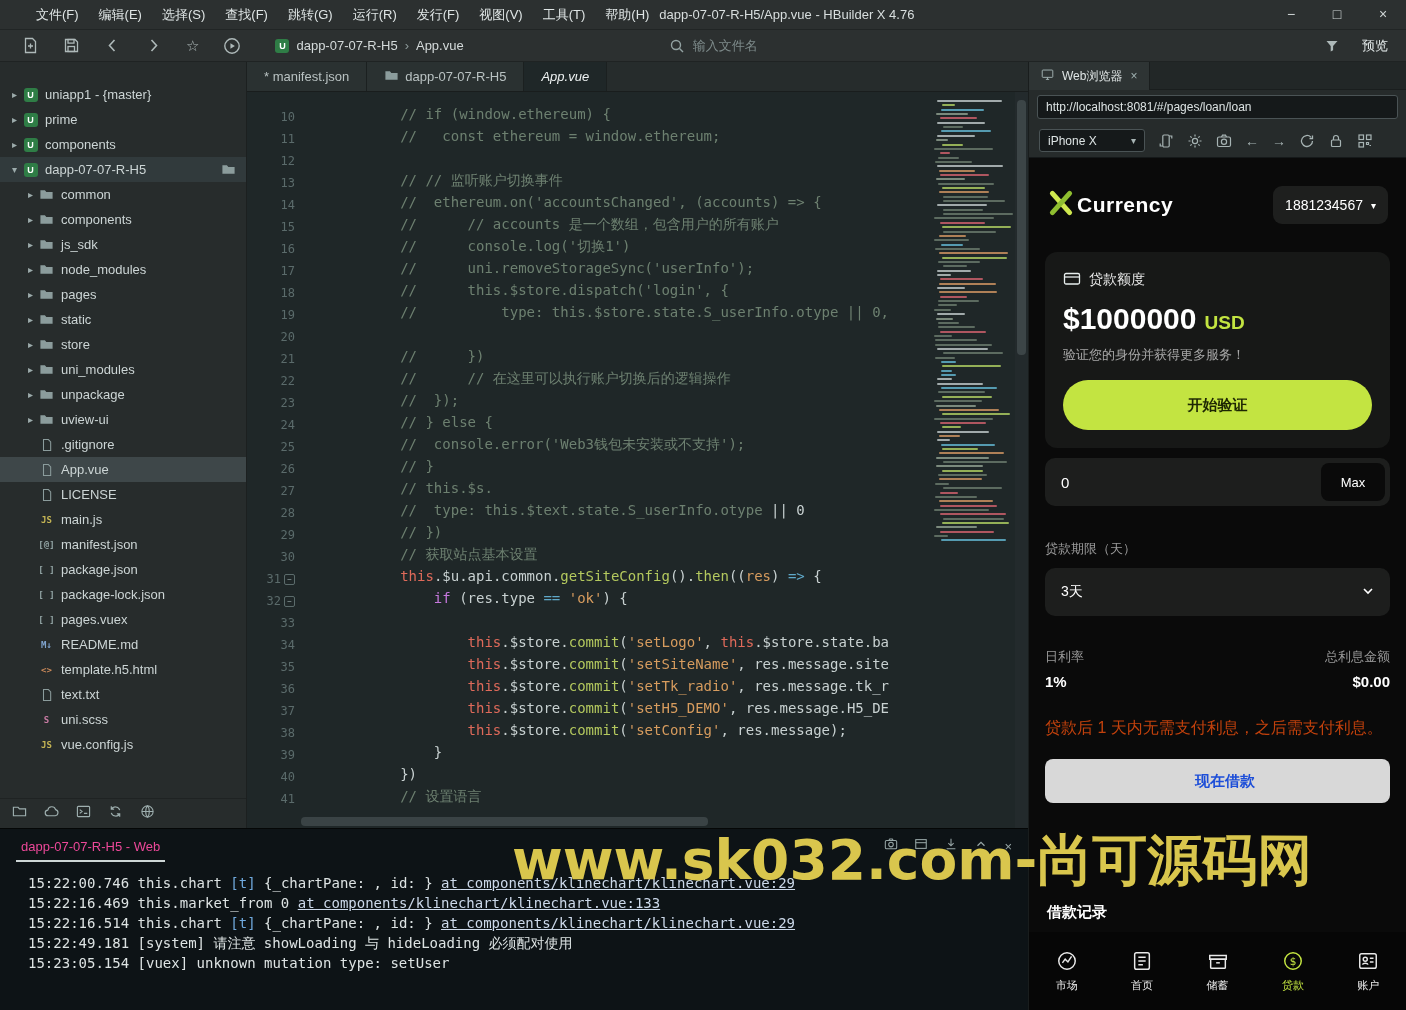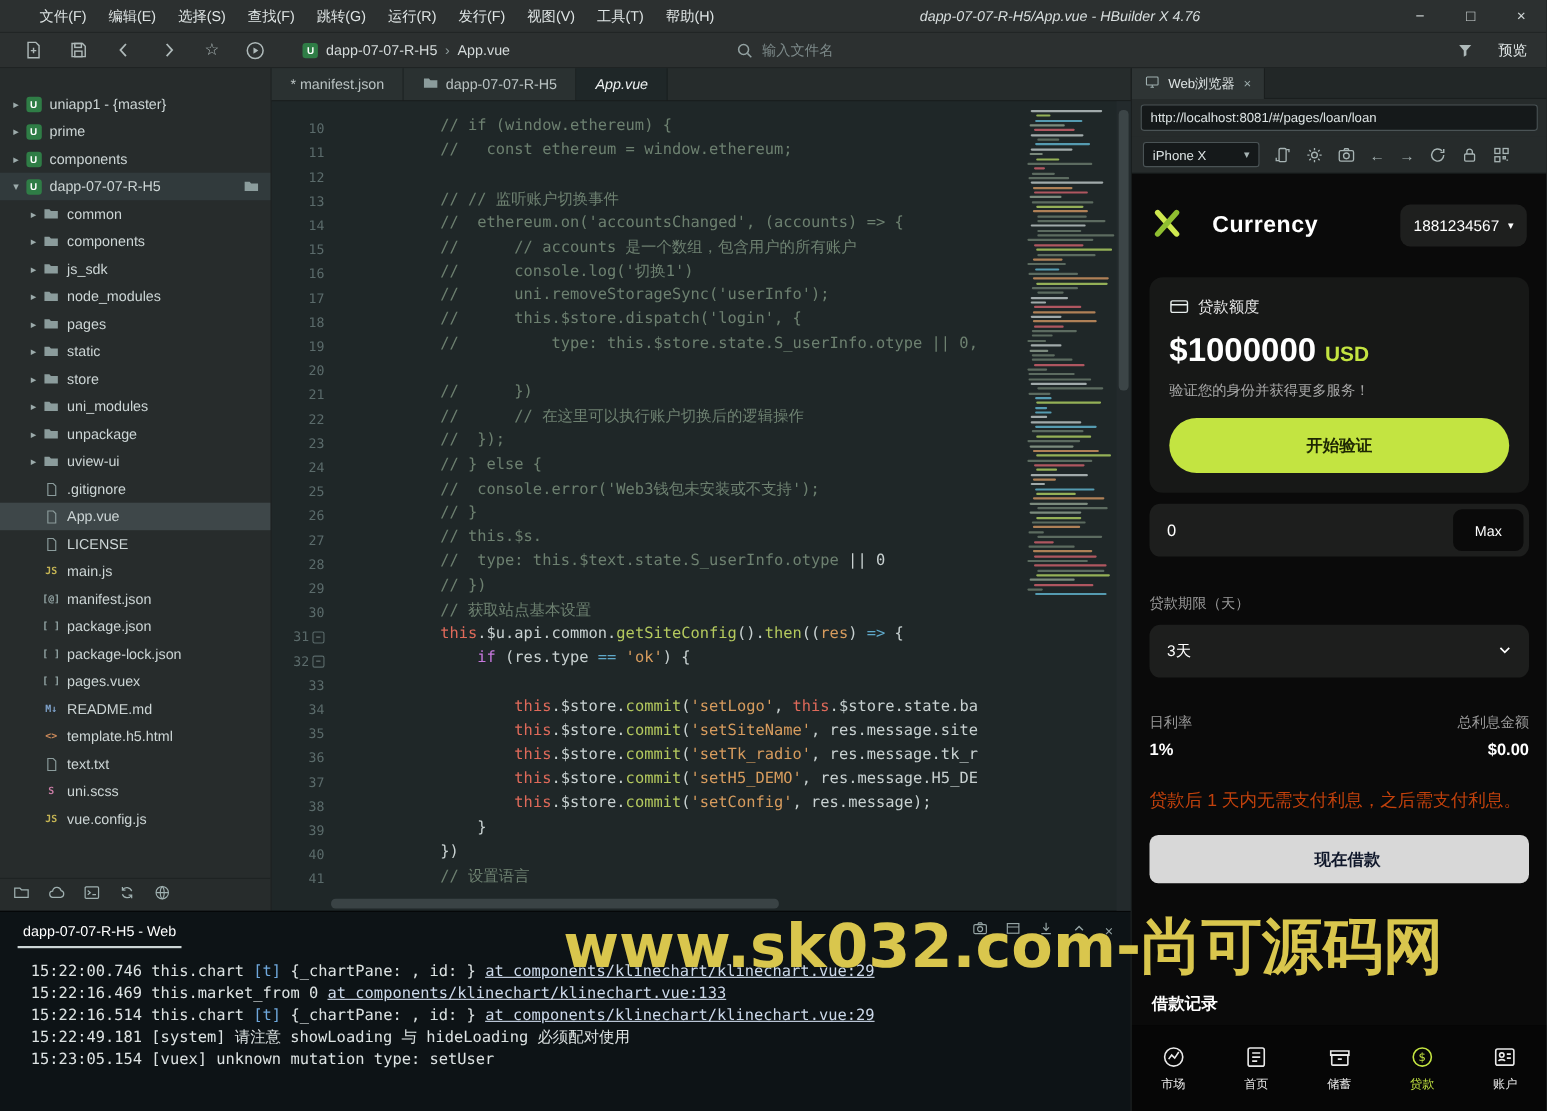--- a/index.html
+++ b/index.html
@@ -4,21 +4,21 @@
 <style>
   * { margin:0; padding:0; box-sizing:border-box; }
   html,body { width:1406px; height:1010px; }
   body { font-family:"Liberation Sans",sans-serif; background:#1e2323; overflow:hidden; }
   .app { position:relative; width:1406px; height:1010px; background:#262b2b; overflow:hidden; }
 
   
   .titlebar { height:30px; display:flex; align-items:center; background:#2c3030; border-bottom:1px solid #212525; }
   .menu-bar { display:flex; padding-left:26px; }
   .menu-item { padding:0 10px; font-size:13px; color:#dfe5e5; line-height:30px; cursor:default; }
-  .win-title { flex:1; text-align:center; font-size:13px; color:#d8dede;font-style:italic; }
+  .win-title { flex:1; font-size:13px; color:#d8dede; }
   .win-controls { display:flex; }
   .win-btn { width:46px; text-align:center; line-height:29px; color:#cfd5d5; font-size:14px; }
 
   
   .toolbar { height:32px; display:flex; align-items:center; background:#2c3030; border-bottom:1px solid #1f2323; padding-left:10px; }
   .tb-icon { margin:0 12px; color:#aeb9b9; display:flex; align-items:center; justify-content:center; }
   .tb-glyph { margin:0 12px; color:#aeb9b9; font-size:15px; line-height:1; }
   .breadcrumb { display:flex; align-items:center; gap:7px; margin-left:22px; font-size:13px; color:#d4dada; }
   .bc-sep { color:#8d9a9a; }
   .tb-search { display:flex; align-items:center; margin-left:205px; flex:1; gap:8px; color:#93a2a2; }
@@ -61,21 +61,21 @@
   .minimap { width:84px; flex:none; position:relative; }
   .mm-bar { position:absolute; height:2px; border-radius:1px; opacity:.85; }
   .vscroll { width:13px; flex:none; background:#232a2c; position:relative; }
   .vscroll-thumb { position:absolute; left:2px; right:2px; top:8px; height:255px; background:#3c4547; border-radius:4px; }
   .hscroll { position:absolute; left:54px; right:110px; bottom:2px; height:9px; }
   .hscroll-thumb { width:66%; height:100%; background:#3a4345; border-radius:4px; }
 
   
   .console { height:182px; background:#0d1316; border-top:1px solid #050707; display:flex; flex-direction:column; }
   .console-tabrow { height:34px; display:flex; align-items:center; padding:0 16px; }
-  .console-tab { font-size:13px; color:#ffffff; padding:8px 5px 6px; border-bottom:2px solid #cdd6d6; }
+  .console-tab { font-size:13px; color:#ec4899; padding:8px 5px 6px; border-bottom:2px solid #cdd6d6; }
   .console-icons { margin-left:auto; display:flex; gap:16px; color:#97a6a6; align-items:center; }
   .console-icons .glyph { font-size:13px; line-height:1; }
   .console-logs { padding:10px 0 0 28px; font-family:"DejaVu Sans Mono",monospace; font-size:14px; line-height:20px; color:#dde3e3; }
   .log-line { white-space:pre; }
   .lg-link { text-decoration:underline; color:#ccd9ea; }
   .lg-obj { color:#6fa8dc; }
 
   
   .browser { width:378px; display:flex; flex-direction:column; background:#262b2b; border-left:1px solid #191d1d; }
   .b-tabs { height:28px; background:#222727; display:flex; border-bottom:1px solid #1a1e1e; }
@@ -84,40 +84,40 @@
   .b-url { padding:5px 8px; background:#262b2b; }
   .b-url input { width:100%; height:24px; background:#15191a; border:1px solid #4a5355; border-radius:3px; color:#dce3e3; font-size:12px; padding:0 8px; outline:none; font-family:"Liberation Sans",sans-serif; }
   .b-dev { height:34px; display:flex; align-items:center; gap:13px; padding:0 10px; border-bottom:1px solid #15191a; }
   .dev-select { height:23px; min-width:106px; border:1px solid #4a5355; border-radius:3px; background:#15191a; color:#dce3e3; font-size:12px; display:flex; align-items:center; justify-content:space-between; padding:0 8px; gap:10px; }
   .dev-icon { color:#a7b4b4; display:flex; }
   .dev-glyph { color:#a7b4b4; font-size:14px; line-height:1; }
 
   
   .page { flex:1; background:#0a0a0a; position:relative; overflow:hidden; }
   .p-head { display:flex; align-items:center; justify-content:space-between; padding:28px 18px 0; }
-  .brand { display:flex; align-items:center; gap:27px;text-align:center; }
+  .brand { display:flex; align-items:center; gap:2px;text-align:center; }
   .brand-name { font-size:21px; font-weight:bold; color:#fff; letter-spacing:.5px; }
   .phone-pill { background:#1e1f1e; border-radius:9px; height:38px; display:flex; align-items:center; gap:8px; padding:0 12px; color:#fff; font-size:14px; }
   .caret { font-size:10px; color:#fff; }
   .loan-card { margin:28px 16px 0; background:#171817; border-radius:12px; padding:18px; }
   .card-row { display:flex; align-items:center; gap:8px; color:#e8e8e8; font-size:14px; }
   .amount-line { margin-top:12px; display:flex; align-items:baseline; gap:8px; }
   .amt { font-size:30px; font-weight:bold; color:#fff; }
   .usd { font-size:19px; font-weight:bold; color:#c3e441; }
   .tip { margin-top:10px; color:#a8a8a8; font-size:13px; }
   .verify-btn { display:block; margin-top:16px; width:100%; height:50px; border:none; border-radius:26px; background:#c3e441; color:#1d2603; font-size:15px; font-weight:bold; font-family:"Liberation Sans",sans-serif; }
   .form { padding:0 16px; }
   .f-label { margin-top:34px; font-size:13px; color:#9a9a9a; }
   .input-row { margin-top:10px; height:48px; background:#1d1e1d; border-radius:10px; display:flex; align-items:center; padding:0 5px 0 16px; justify-content:space-between; color:#fff; font-size:15px; }
   .max-btn { width:64px; height:38px; background:#0a0a0a; border:none; border-radius:8px; color:#fff; font-size:13px; font-family:"Liberation Sans",sans-serif; }
   .select-row { margin-top:10px; height:48px; background:#1d1e1d; border-radius:10px; display:flex; align-items:center; justify-content:space-between; padding:0 14px 0 16px; color:#fff; font-size:14px; }
   .rate-row { margin-top:32px; display:flex; justify-content:space-between; color:#9a9a9a; font-size:13px; }
   .val-row { margin-top:7px; display:flex; justify-content:space-between; color:#fff; font-size:15px; font-weight:bold; }
   .note { margin-top:28px; color:#c2410c; font-size:16px; }
-  .borrow-btn { display:block; margin-top:20px; width:100%; height:44px; border:none; border-radius:8px; background:#d8d8d8; color:#0f172a; font-size:15px; font-weight:bold; font-family:"Liberation Sans",sans-serif;padding-left:15px; }
+  .borrow-btn { display:block; margin-top:20px; width:100%; height:44px; border:none; border-radius:8px; background:#d8d8d8; color:#1d4ed8; font-size:15px; font-weight:bold; font-family:"Liberation Sans",sans-serif;padding-left:15px; }
   .records-title { position:absolute; left:18px; bottom:88px; color:#fff; font-size:15px; font-weight:bold; }
   .bottom-nav { position:absolute; left:0; right:0; bottom:0; height:78px; background:#060606; display:flex; }
   .nav-item { flex:1; display:flex; flex-direction:column; align-items:center; justify-content:center; gap:6px; color:#e9e9e9; }
   .nav-item.active { color:#c3e441; }
   .nav-icon svg { display:block; }
   .nav-label { font-size:11px; }
 
   
   .watermark { position:absolute; left:512px; top:824px; font-size:55px; font-weight:bold; color:#d9c64d; white-space:nowrap; z-index:60; font-family:"DejaVu Sans",sans-serif; }
 </style>

